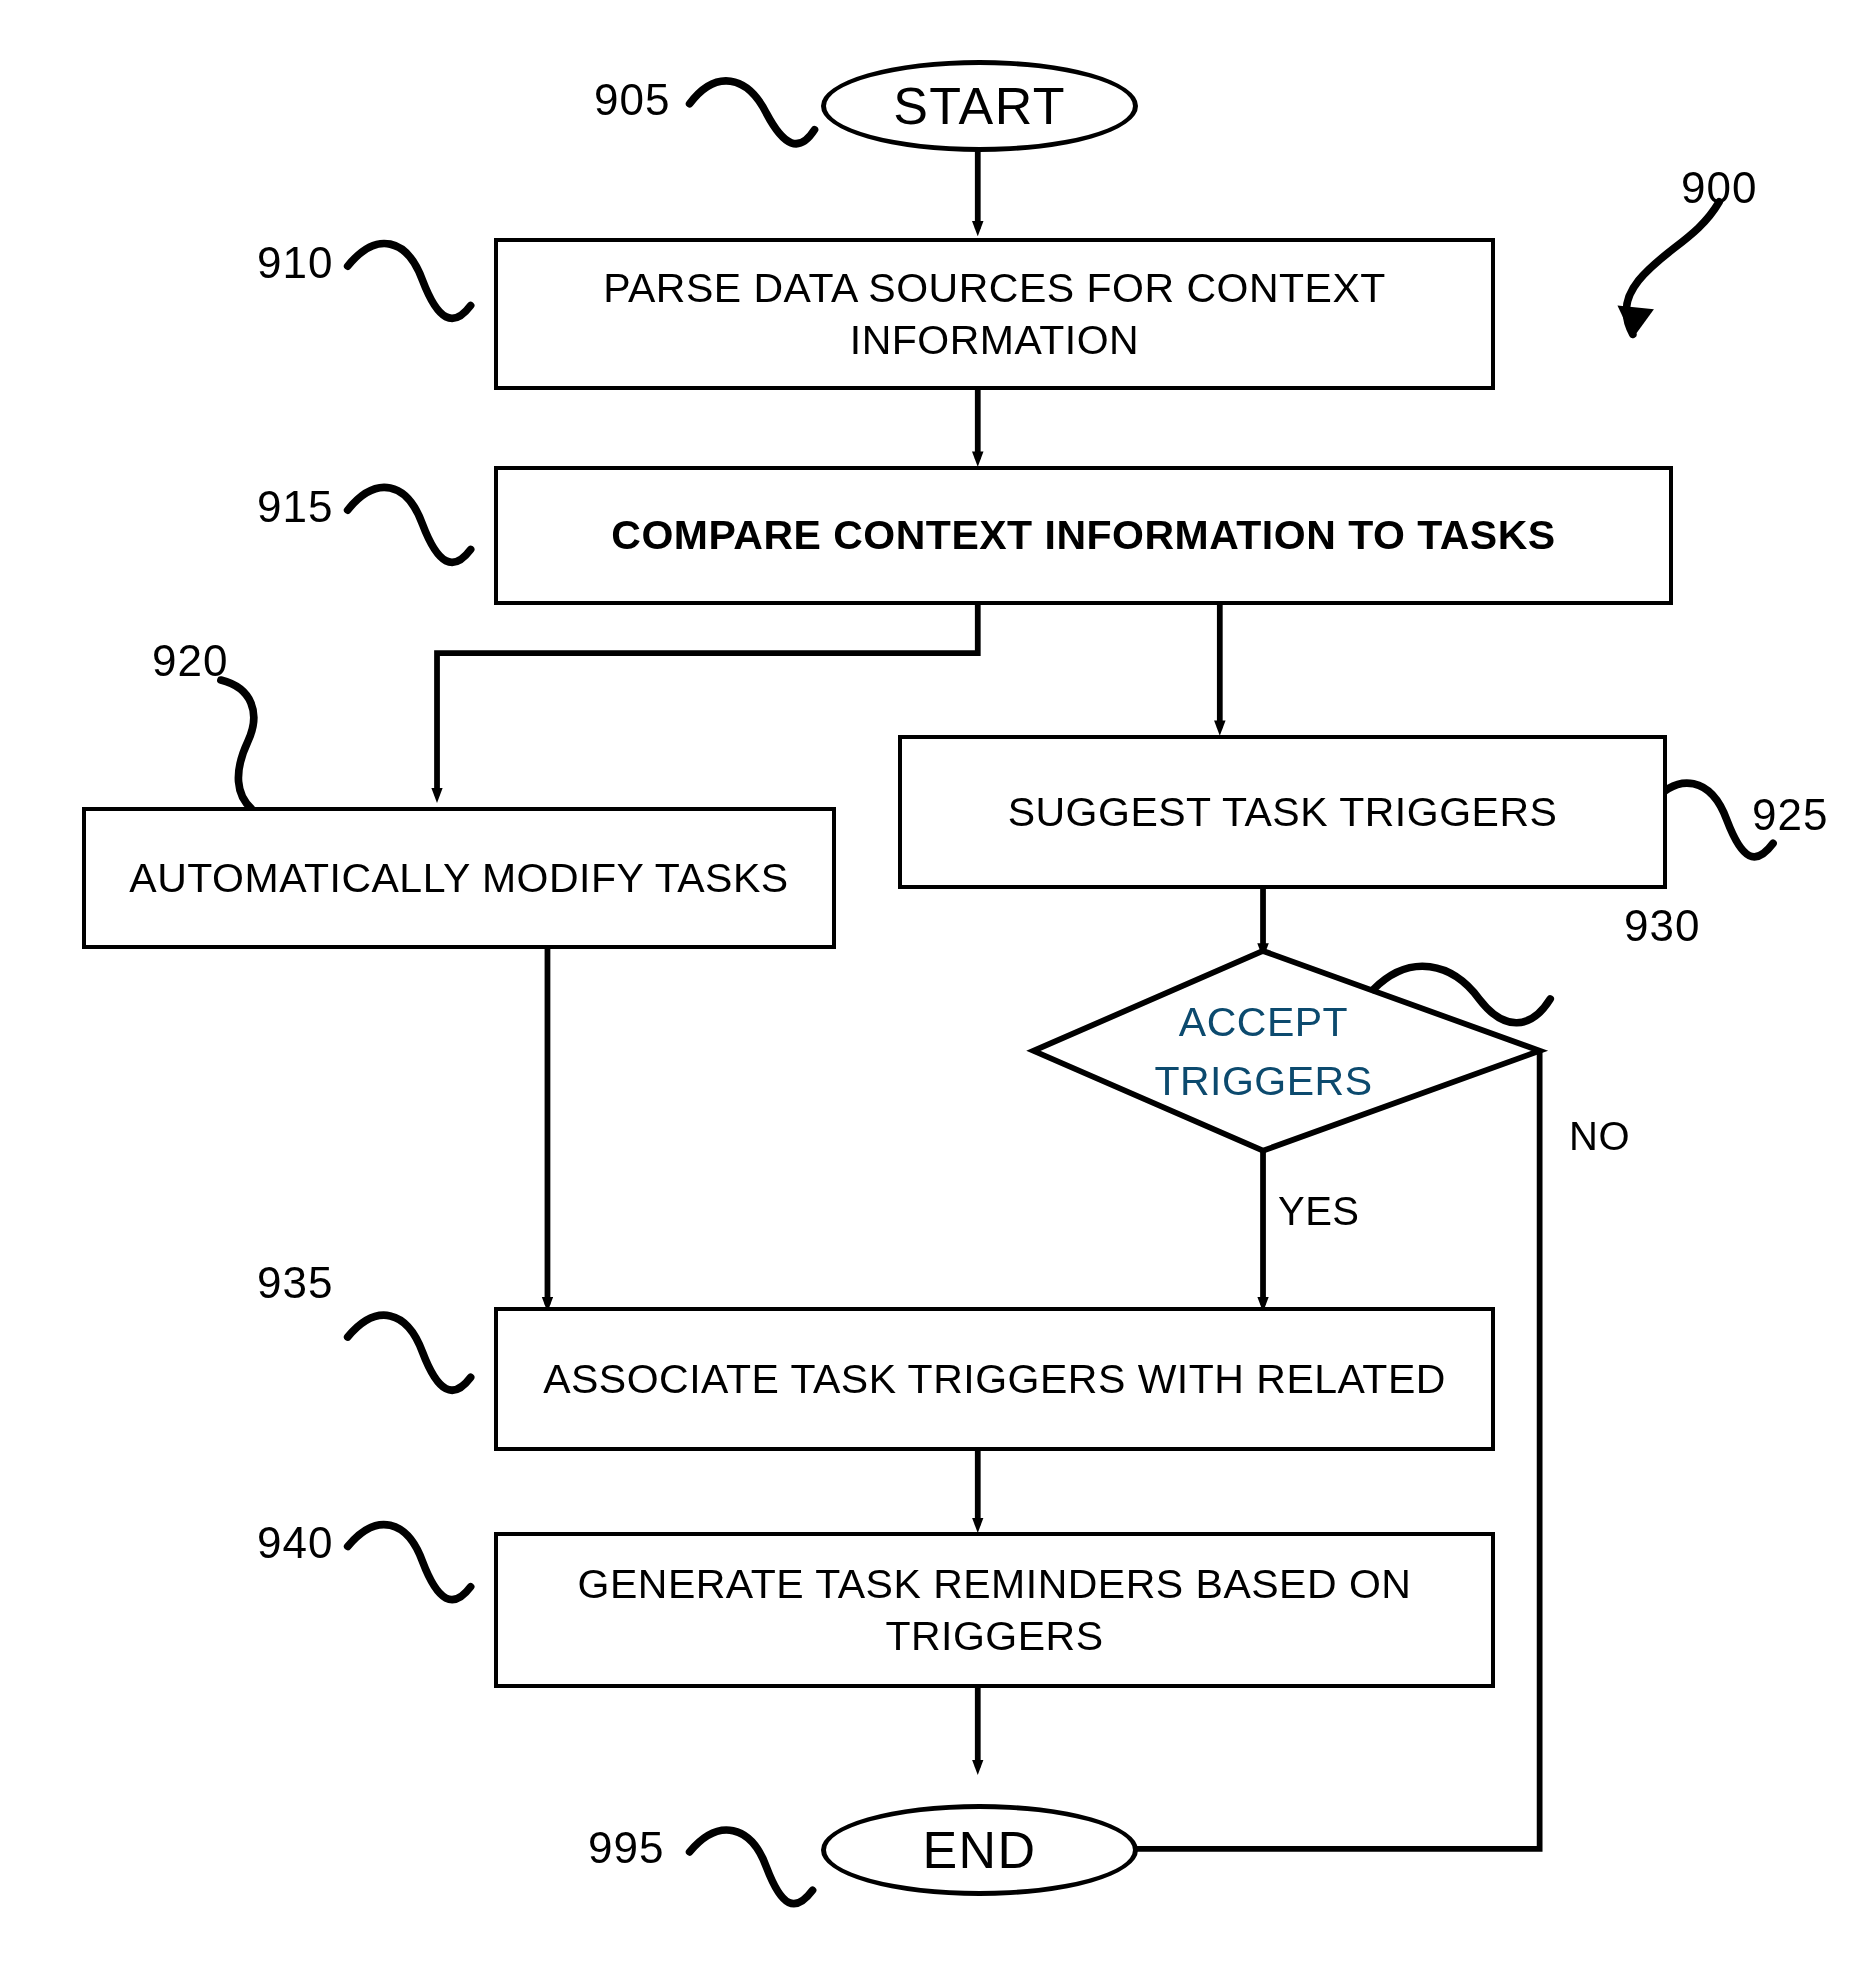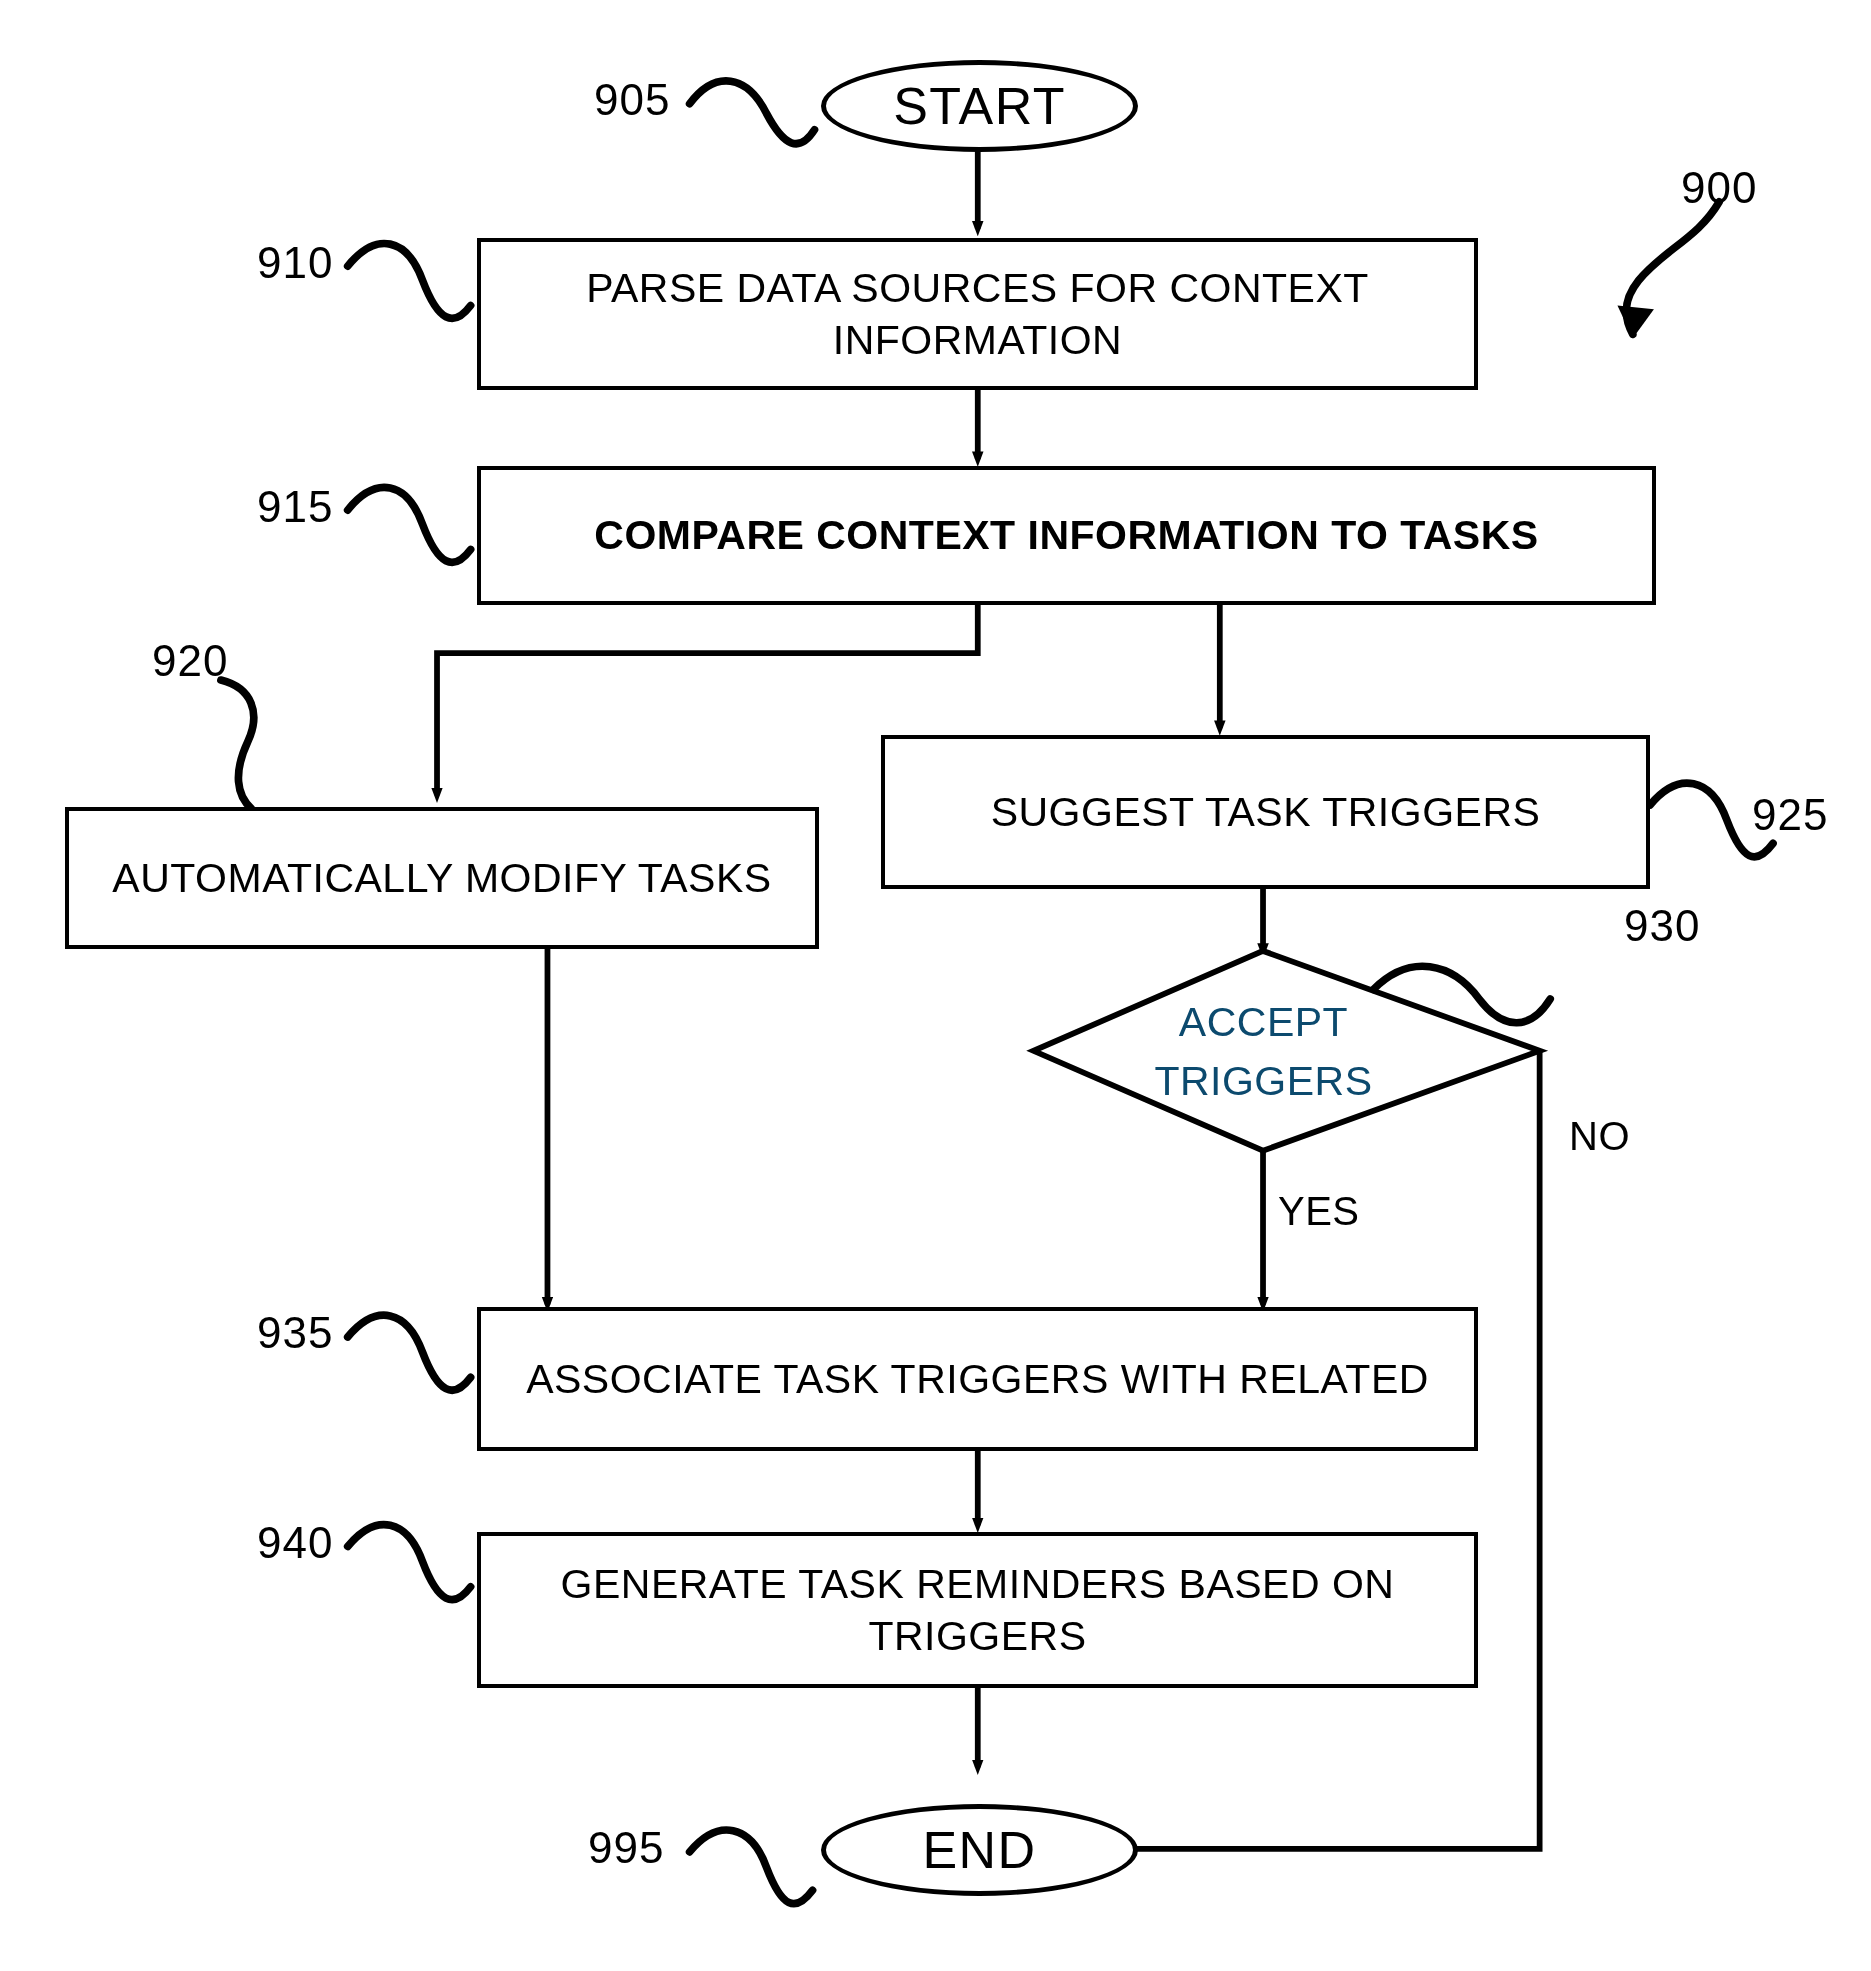--- a/index.html
+++ b/index.html
@@ -37,20 +37,21 @@
     font-family: "Liberation Sans", sans-serif;
     color: #000;
     letter-spacing: 0.5px;
   }
   .process {
     border: 4.8px solid #000;
     background: #fff;
     font-size: 41px;
     line-height: 1.28;
     padding: 0 22px;
+    margin-left: 17px;
   }
   .terminator {
     border: 5.8px solid #000;
     border-radius: 50%;
     background: #fff;
     font-size: 52px;
     letter-spacing: 1.4px;
   }
   .diamond-label {
     position: absolute;
@@ -138,21 +139,21 @@
     <polygon points="1700,352 1684,318 1722,322" fill="#000"></polygon>
   </svg>
 
   <div class="ref" style="left:1681px; top:163px;">900</div>
   <div class="ref" style="left:594px; top:75px;">905</div>
   <div class="ref" style="left:257px; top:238px;">910</div>
   <div class="ref" style="left:257px; top:482px;">915</div>
   <div class="ref" style="left:152px; top:636px;">920</div>
   <div class="ref" style="left:1752px; top:790px;">925</div>
   <div class="ref" style="left:1624px; top:901px;">930</div>
-  <div class="ref" style="left:257px; top:1308px;">935</div>
+  <div class="ref" style="left:257px; top:1258px;">935</div>
   <div class="ref" style="left:257px; top:1518px;">940</div>
   <div class="ref" style="left:588px; top:1823px;">995</div>
 
   <div class="node terminator" style="left:821px; top:60px; width:317px; height:92px;">
     <span>START</span>
   </div>
 
   <div class="node process" style="left:477px; top:238px; width:1001px; height:152px;">
     <span>
       <span class="txt-line">PARSE DATA SOURCES FOR CONTEXT</span>

